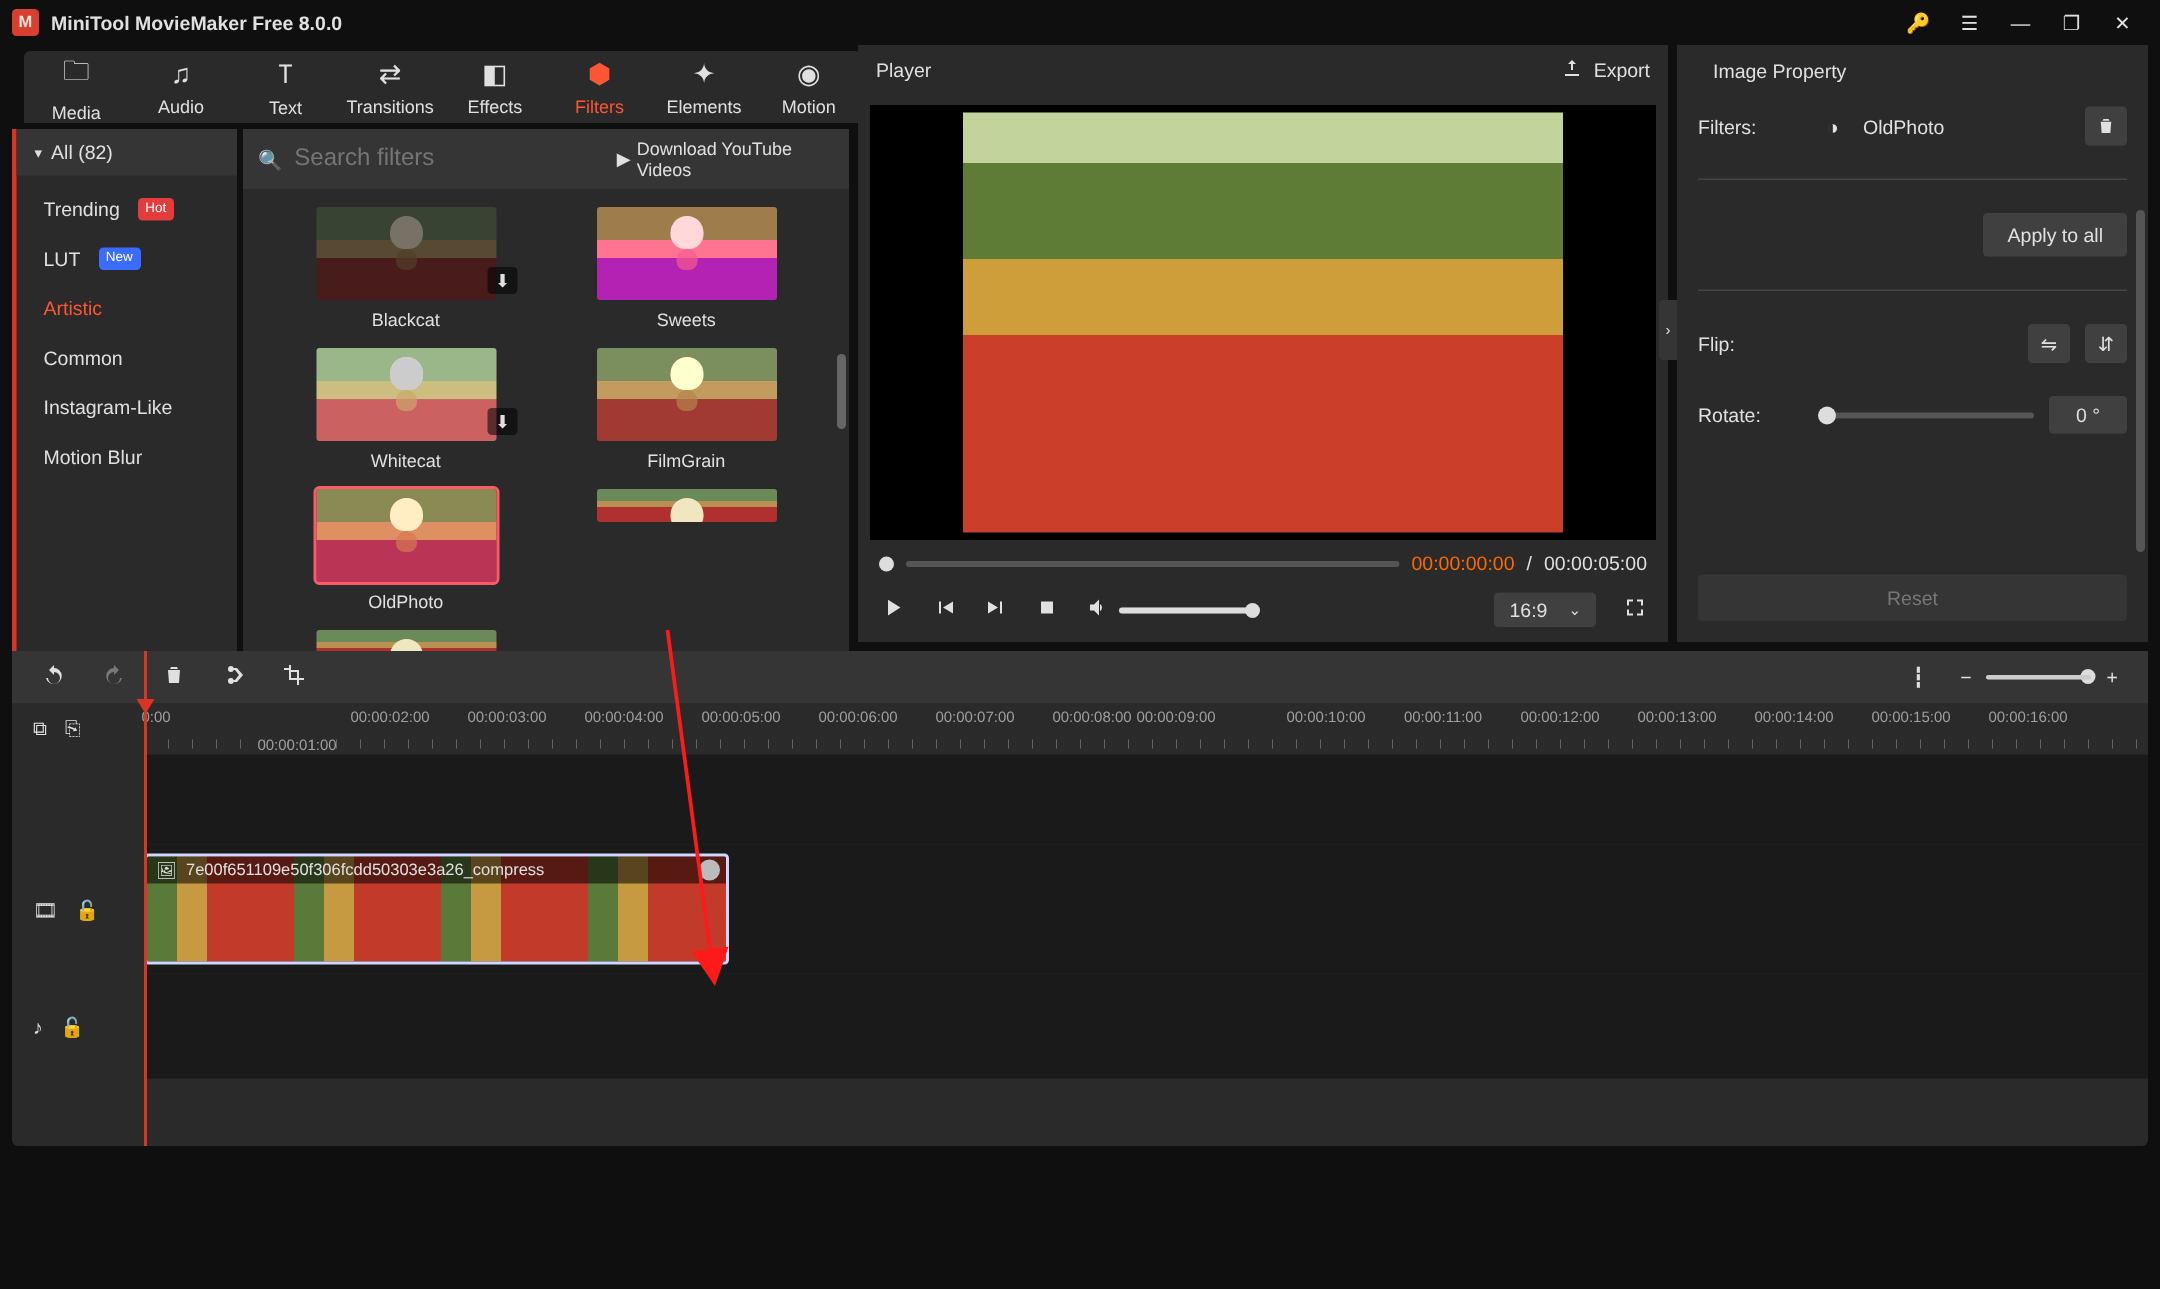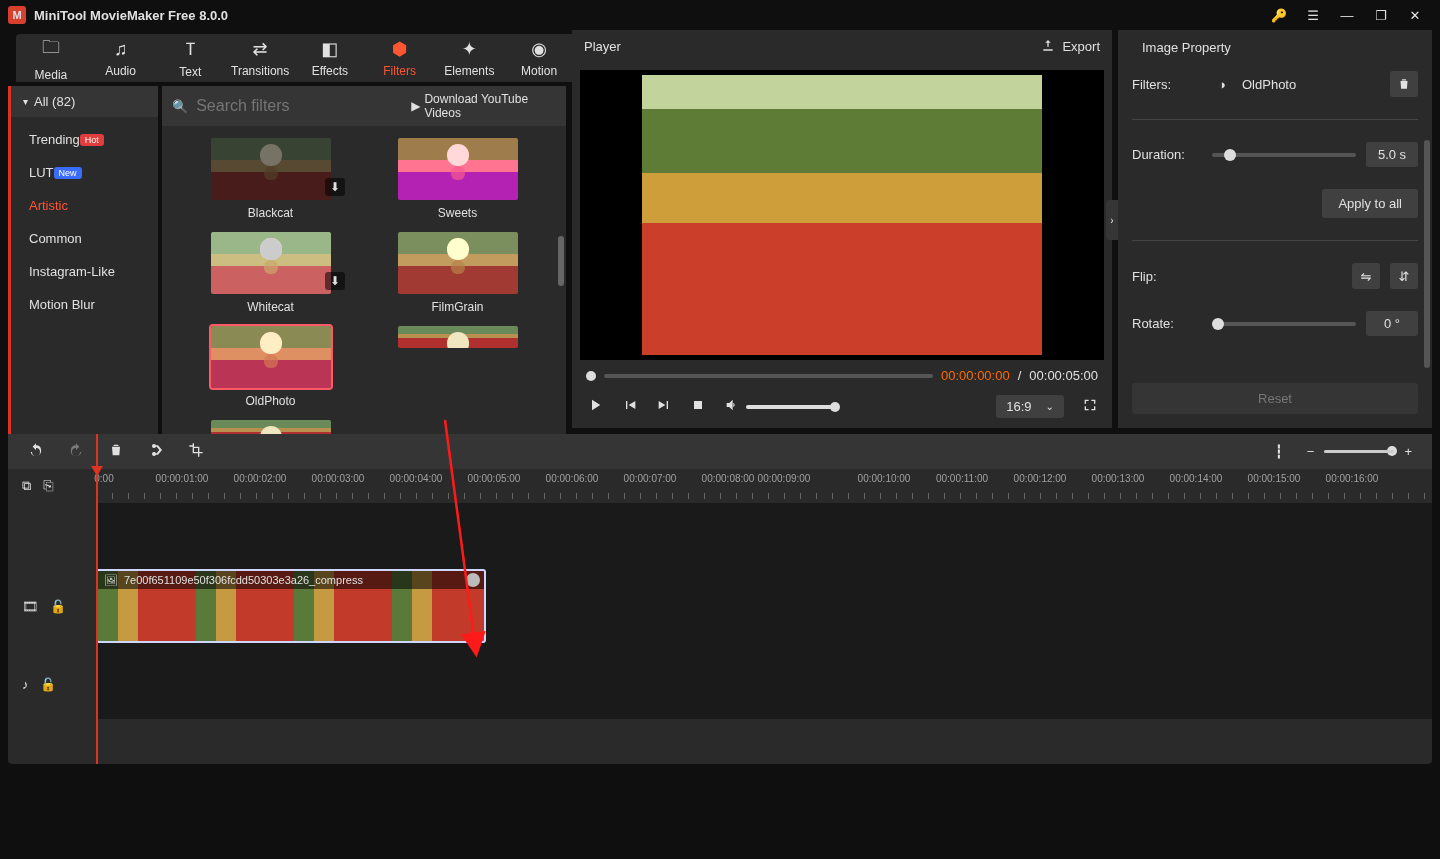--- a/index.html
+++ b/index.html
@@ -72,21 +72,21 @@
     display:flex; flex-direction:column;
   }
   .catpanel .allhdr {
     padding:8px 12px; background:var(--bg-panel-light);
     display:flex; align-items:center; gap:6px;
   }
   .catpanel .allhdr .chev { font-size:10px; }
   .catpanel ul { list-style:none; margin:0; padding:6px 0; }
   .catpanel li {
     padding:9px 18px; cursor:pointer;
-    display:flex; align-items:center; gap:0;
+    display:flex; gap:12px;
   }
   .catpanel li.active { color:var(--accent); }
   .badge {
     font-size:9px; padding:1px 5px; border-radius:3px;
     color:#fff; font-weight:400;
   }
   .badge.hot { background:var(--badge-red); }
   .badge.new { background:var(--badge-blue); }
 
   .thumbpanel {
@@ -516,27 +516,20 @@
         <span class="circ">◑</span>
         <span>OldPhoto</span>
         <span style="flex:1"></span>
         <span class="del">
             <svg class="ic14" viewBox="0 0 24 24">
               <path d="M6 7h12l-1 13H7L6 7zm3-3h6l1 2H8l1-2z"></path>
             </svg>
           </span>
       </div>
       <div class="divider"></div>
-      <div class="row">
-        <span class="lbl">Duration:</span>
-        <span class="slider">
-            <span class="knob" style="left:8%"></span>
-          </span>
-        <span class="val">5.0 s</span>
-      </div>
       <div class="applybtn">Apply to all</div>
       <div class="divider"></div>
       <div class="row">
         <span class="lbl">Flip:</span>
         <span style="flex:1"></span>
         <span class="flipbtn">⇋</span>
         <span class="flipbtn">⇵</span>
       </div>
       <div class="row">
         <span class="lbl">Rotate:</span>
@@ -580,21 +573,21 @@
   </div>
 
   <div class="ruler-row">
     <div class="trackhead">
       <span>⧉</span>
       <span>⎘</span>
     </div>
     <div class="ruler" id="ruler">
       <div class="minors"></div>
     <span class="tick" style="left: 8px;">0:00</span>
-        <span class="tick" style="left: 86px;">00:00:01:00</span>
+        <span class="tick" style="left: 102px; margin-top: 19px;">00:00:01:00</span>
         <span class="tick" style="left: 164px;">00:00:02:00</span>
         <span class="tick" style="left: 242px;">00:00:03:00</span>
         <span class="tick" style="left: 320px;">00:00:04:00</span>
         <span class="tick" style="left: 398px;">00:00:05:00</span>
         <span class="tick" style="left: 476px;">00:00:06:00</span>
         <span class="tick" style="left: 554px;">00:00:07:00</span>
         <span class="tick" style="left: 632px;">00:00:08:00</span>
         <span class="tick" style="left: 688px;">00:00:09:00</span>
         <span class="tick" style="left: 788px;">00:00:10:00</span>
         <span class="tick" style="left: 866px;">00:00:11:00</span>

